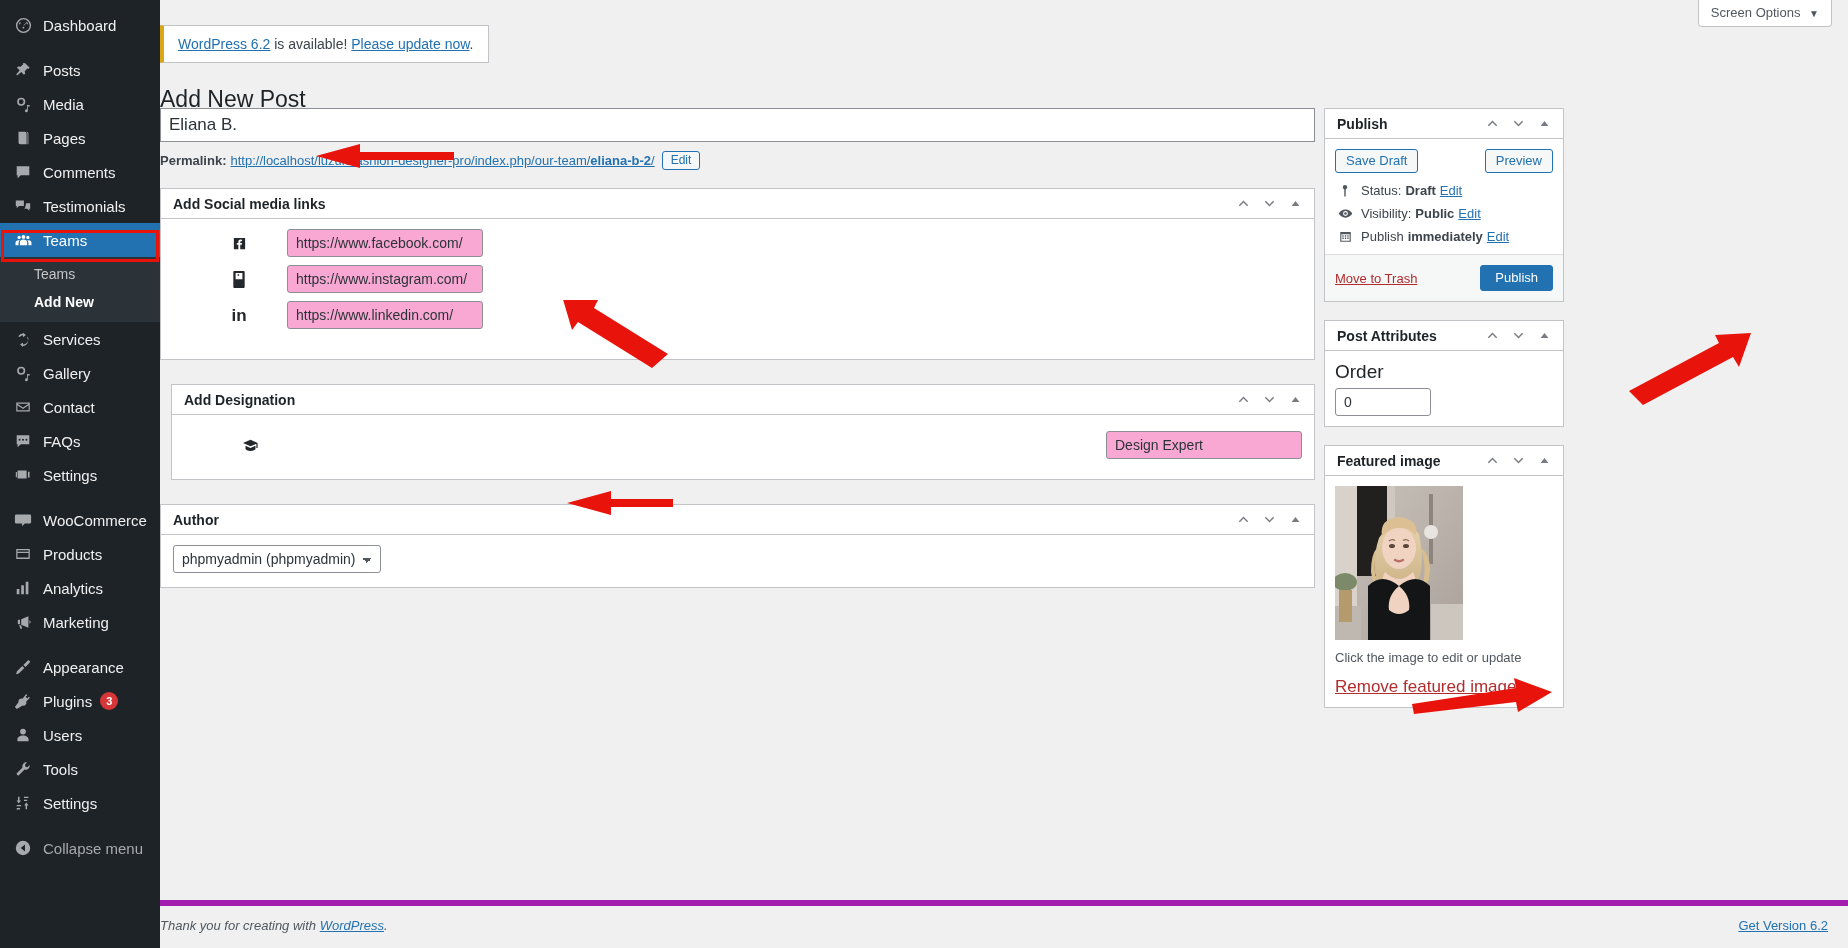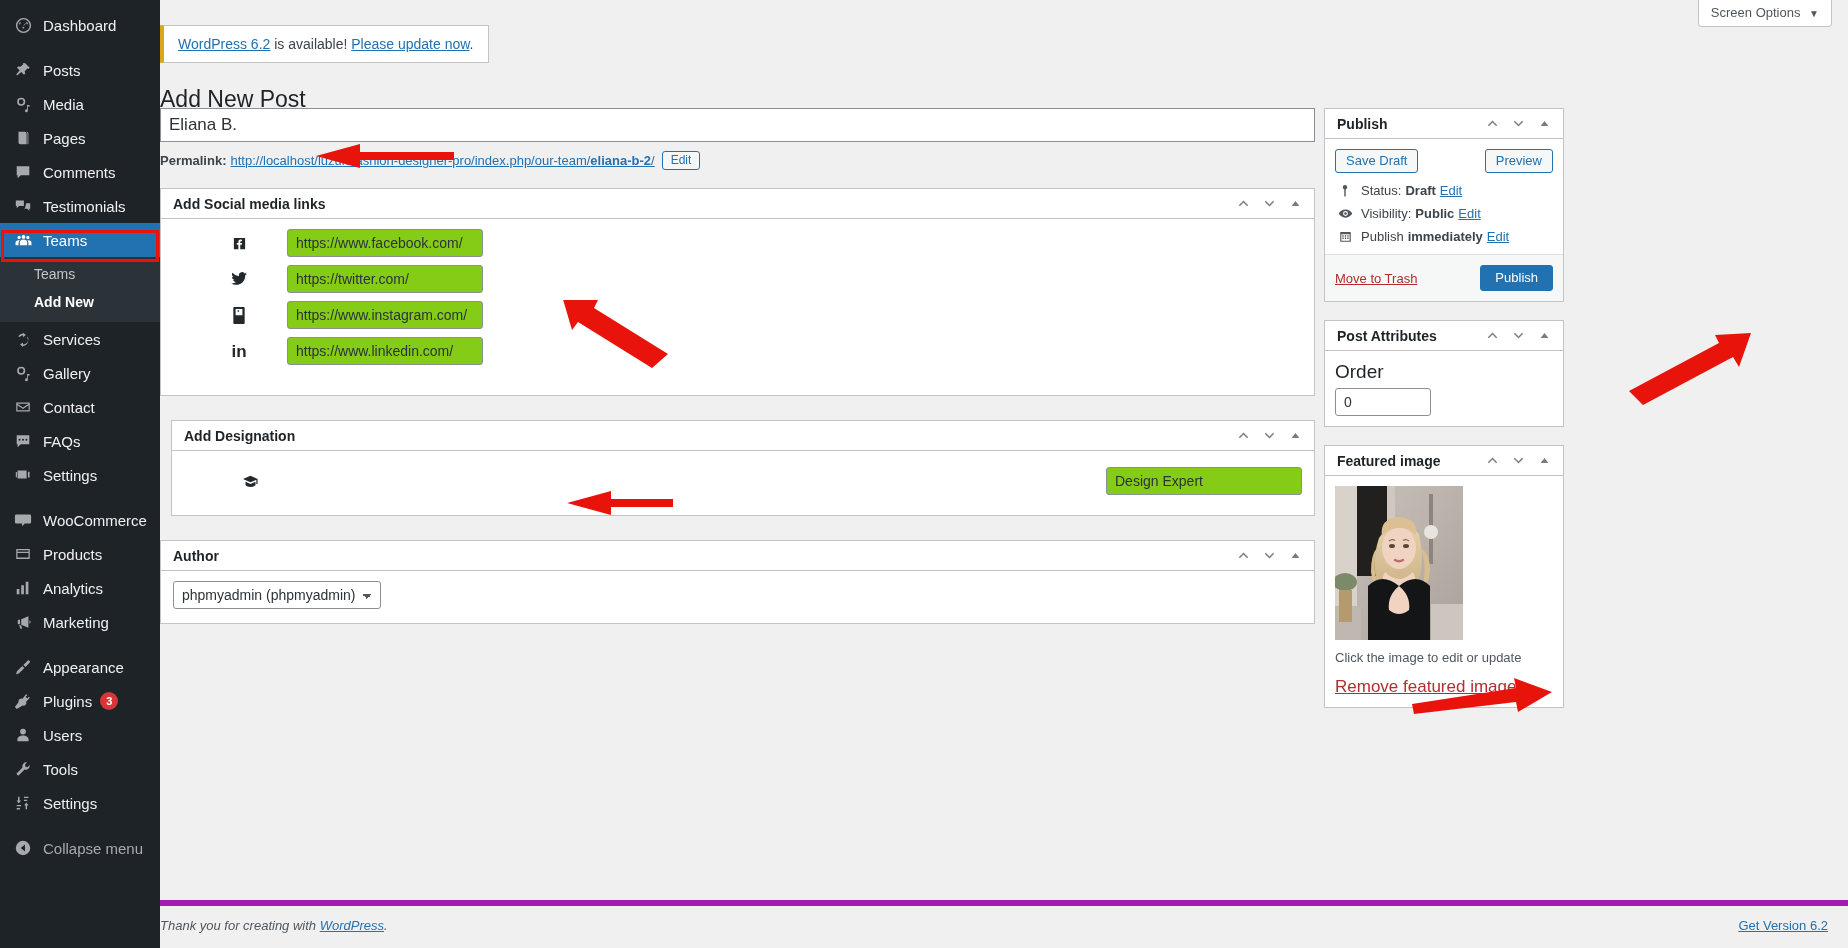--- a/index.html
+++ b/index.html
@@ -181,21 +181,21 @@
     display: flex; align-items: center; justify-content: center;
     color: #23282d;
     margin-left: 48px;
     margin-right: 30px;
   }
   .social-icon svg { fill: #23282d; display: block; }
   .text-input {
     width: 196px; height: 28px;
     border: 1px solid #8c8f94;
     border-radius: 3px;
-    background: #84cc16;
+    background: #f9a8d4;
     padding: 0 8px;
     font-size: 14px;
     color: #2c3338;
     font-family: "Liberation Sans", sans-serif;
   }
   .desig-row { display: flex; align-items: center; padding: 6px 0 8px 0; justify-content: space-between; }
 
   .select-author {
     height: 28px;
     border: 1px solid #8c8f94;
@@ -571,28 +571,20 @@
 
             <div class="social-row">
               <span class="social-icon">
                 <svg width="15" height="15" viewBox="0 0 20 20">
                     <path d="M2.5 2.5h15v15h-15zM11 17.5v-5.8h2l.3-2.3H11V8c0-.66.18-1.1 1.13-1.1H13.4V4.85a16 16 0 00-1.84-.09c-1.83 0-3.07 1.1-3.07 3.14v1.5H6.4v2.3h2.1v5.8z"></path>
                   </svg>
               </span>
               <input class="text-input" type="text" value="https://www.facebook.com/" style="">
             </div>
 
-            <div class="social-row">
-              <span class="social-icon">
-                <svg width="17" height="15" viewBox="0 0 20 18">
-                    <path d="M19 2.2a7.5 7.5 0 01-2.2.6A3.9 3.9 0 0018.5.7a7.7 7.7 0 01-2.4 1A3.8 3.8 0 009.4 5a10.9 10.9 0 01-7.9-4 3.9 3.9 0 001.2 5.1A3.8 3.8 0 01.9 5.6v.1a3.8 3.8 0 003 3.7 3.9 3.9 0 01-1.7.1 3.8 3.8 0 003.6 2.6A7.7 7.7 0 010 13.7a10.9 10.9 0 005.9 1.7c7.1 0 11-5.9 11-11v-.5A7.6 7.6 0 0019 2.2z"></path>
-                  </svg>
-              </span>
-              <input class="text-input" type="text" value="https://twitter.com/" style="">
-            </div>
 
             <div class="social-row">
               <span class="social-icon">
                 <svg width="12" height="17" viewBox="0 0 12 18">
                     <path d="M1 0h10a1 1 0 011 1v16a1 1 0 01-1 1H1a1 1 0 01-1-1V1a1 1 0 011-1zm1.4 2.2v6.5h7.2V2.2zm2.1 1.3h1.6v1.6H4.5z"></path>
                   </svg>
               </span>
               <input class="text-input" type="text" value="https://www.instagram.com/" style="">
             </div>
 

